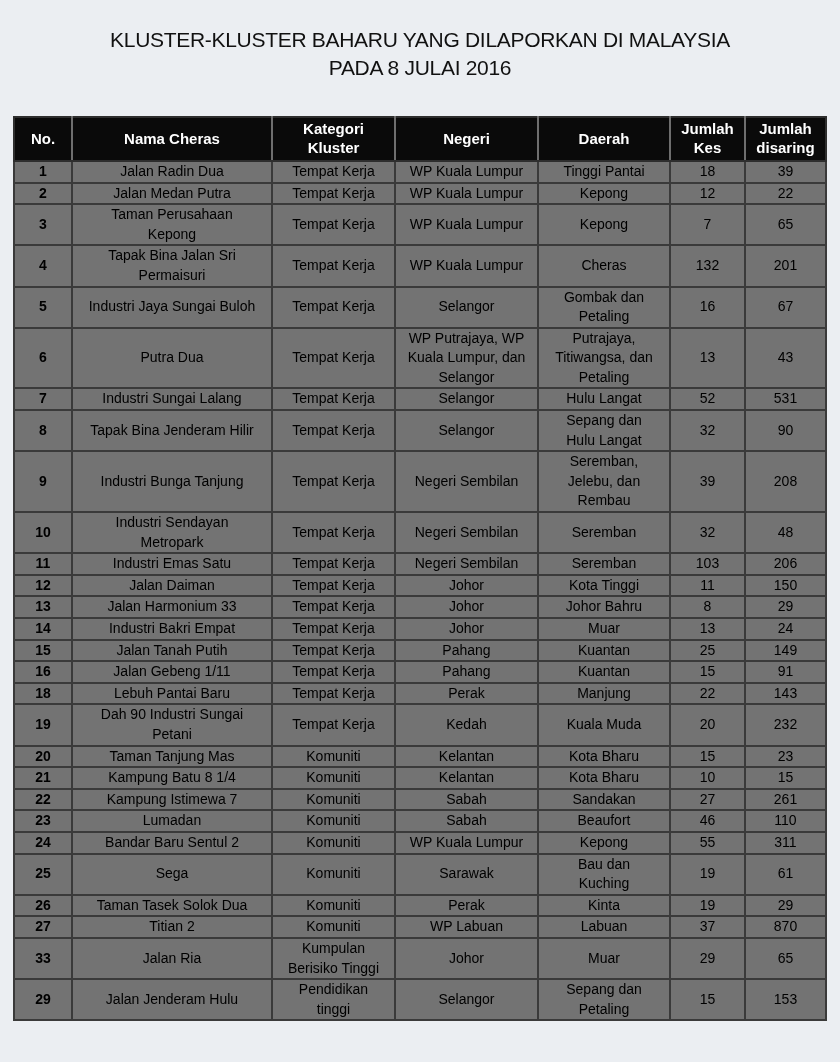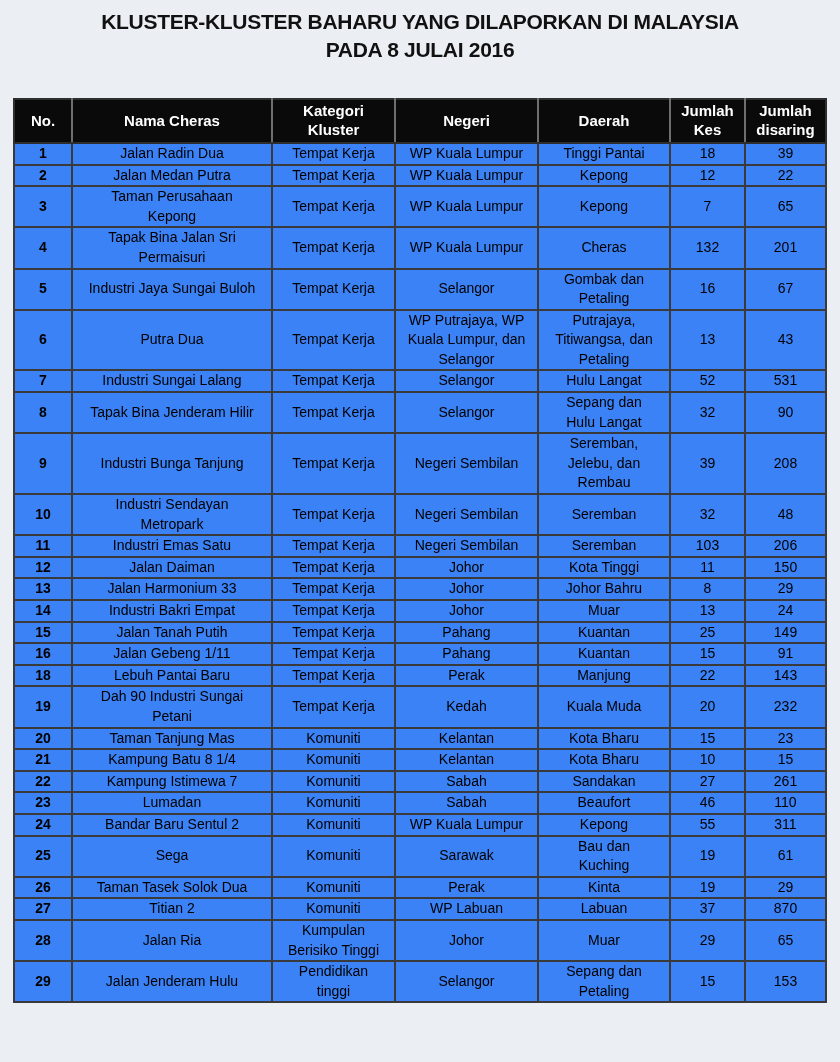--- a/index.html
+++ b/index.html
@@ -9,34 +9,34 @@
     font-family: "Liberation Sans", sans-serif;
     color: #000;
   }
   .page {
     width: 840px;
     height: 1062px;
     background: #ebeef2;
     overflow: hidden;
   }
   .title {
-    margin-top: 8px;
+    margin-top: 26px;
     text-align: center;
-    font-weight: bold;
+    font-weight: normal;
     font-size: 21px;
     line-height: 1.32;
     letter-spacing: -0.3px;
     color: #111;
   }
   table.clusters {
     border-collapse: collapse;
     table-layout: fixed;
     width: 812px;
     margin: 35px auto 0 auto;
-    background: #3b82f6;
+    background: #737373;
     border: 2px solid #2e2e2e;
   }
   th, td {
     border: 2px solid #3a3a3a;
     text-align: center;
     vertical-align: middle;
     white-space: pre-line;
     overflow: hidden;
   }
   thead th {
@@ -337,21 +337,21 @@
         <tr>
           <td class="col-no">27</td>
           <td class="col-nama">Titian 2</td>
           <td class="col-kategori">Komuniti</td>
           <td class="col-negeri">WP Labuan</td>
           <td class="col-daerah">Labuan</td>
           <td class="col-jumlah">37</td>
           <td class="col-jumlah">870</td>
         </tr>
         <tr>
-          <td class="col-no">28</td>
+          <td class="col-no">33</td>
           <td class="col-nama">Jalan Ria</td>
           <td class="col-kategori">Kumpulan
 Berisiko Tinggi</td>
           <td class="col-negeri">Johor</td>
           <td class="col-daerah">Muar</td>
           <td class="col-jumlah">29</td>
           <td class="col-jumlah">65</td>
         </tr>
         <tr>
           <td class="col-no">29</td>

